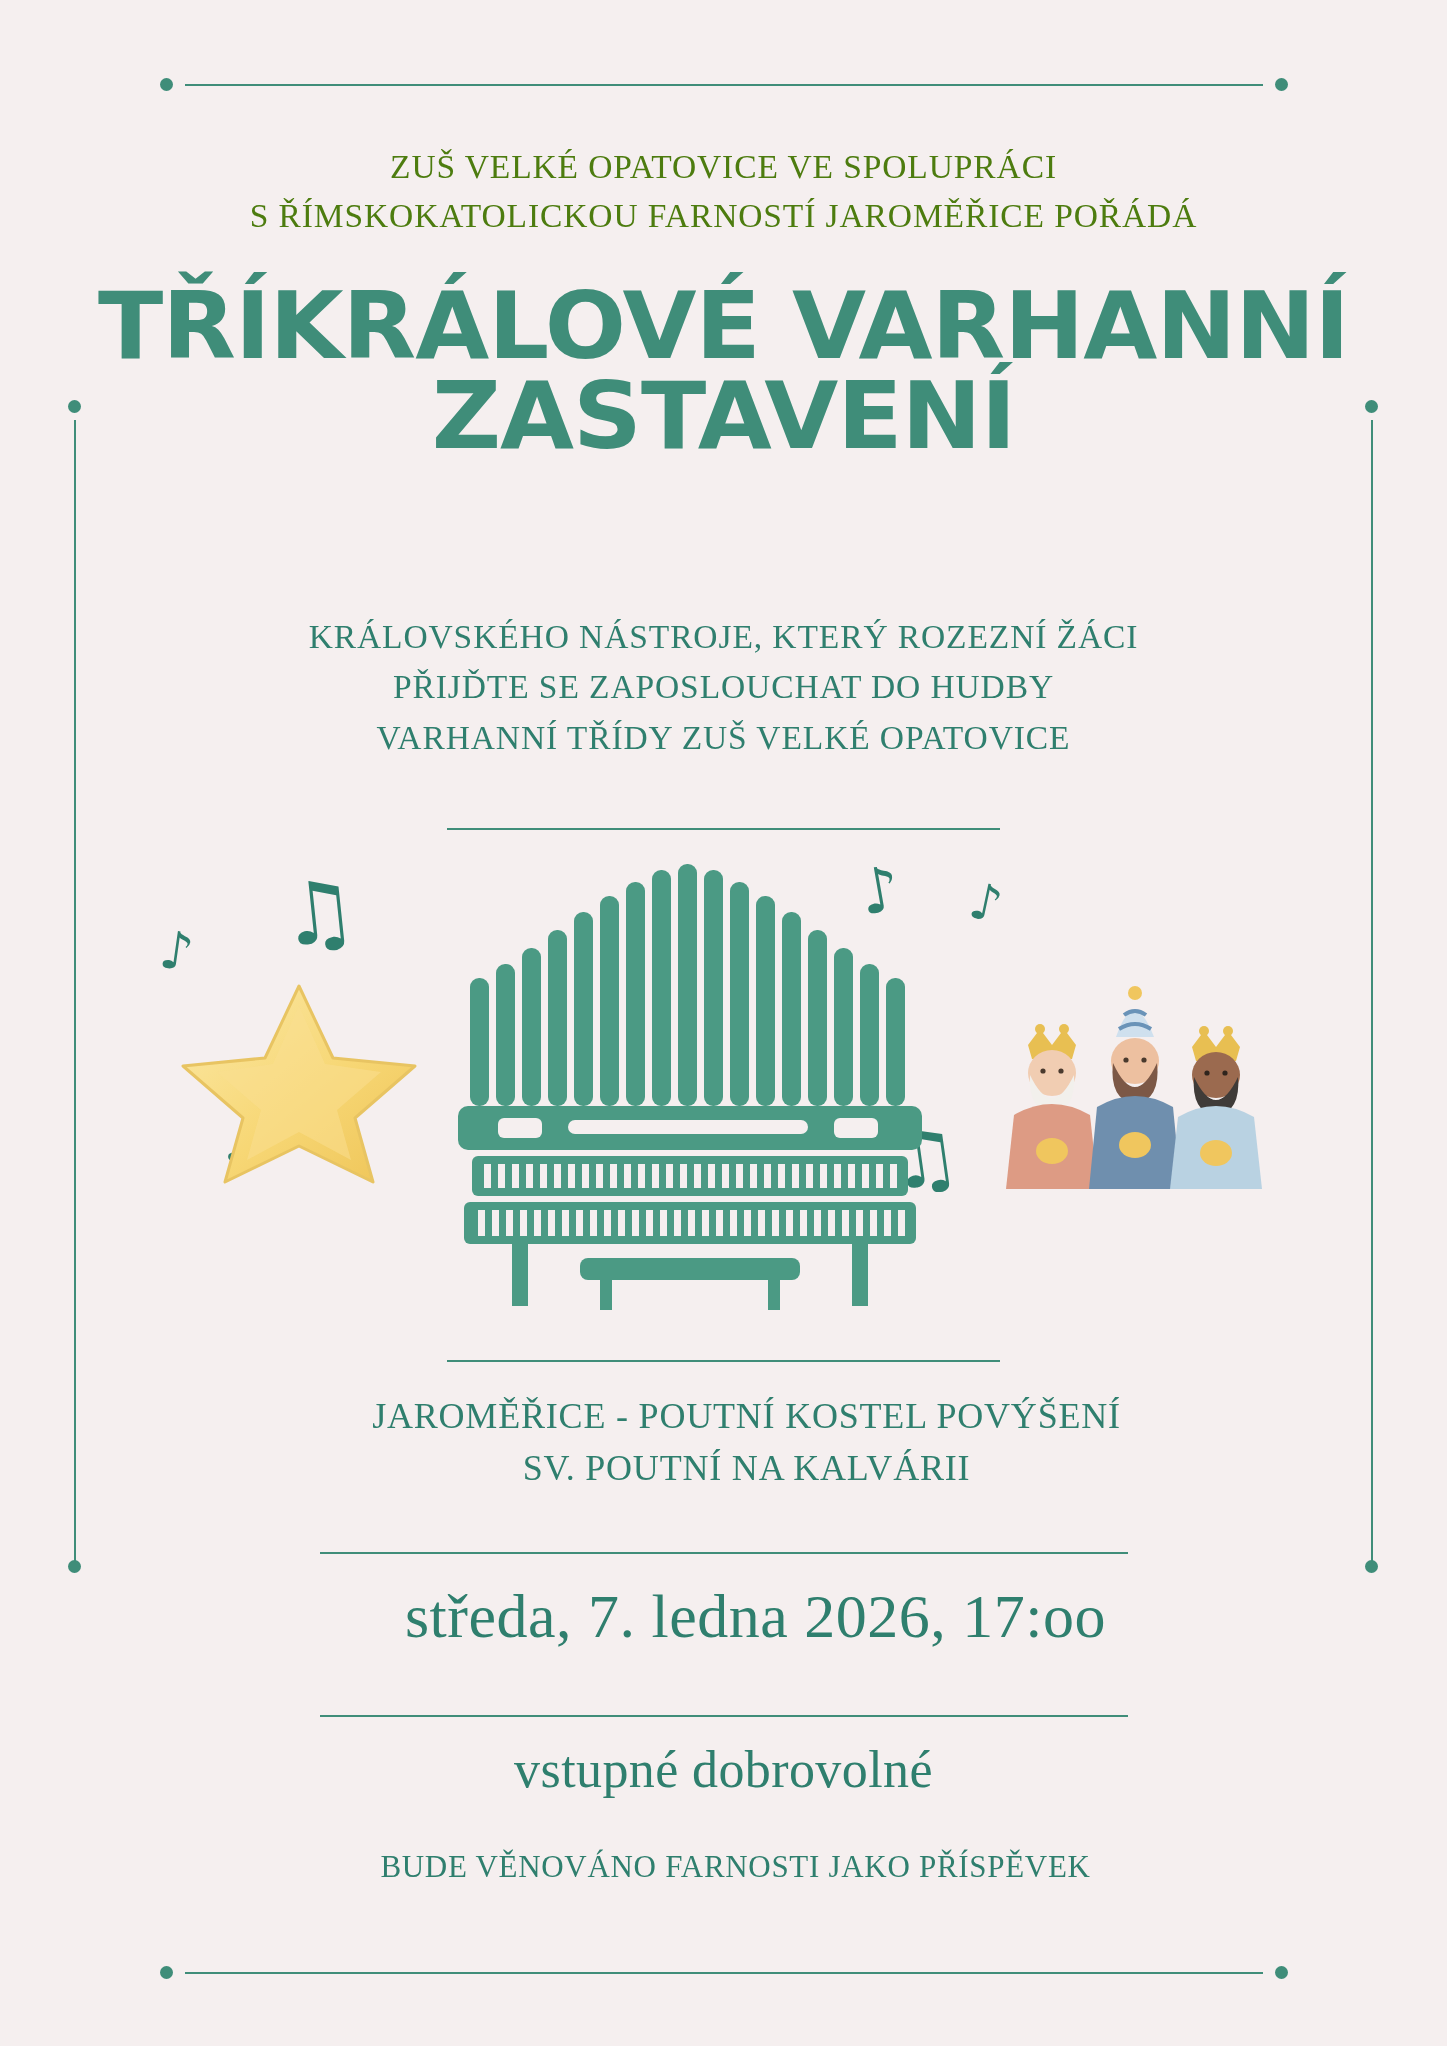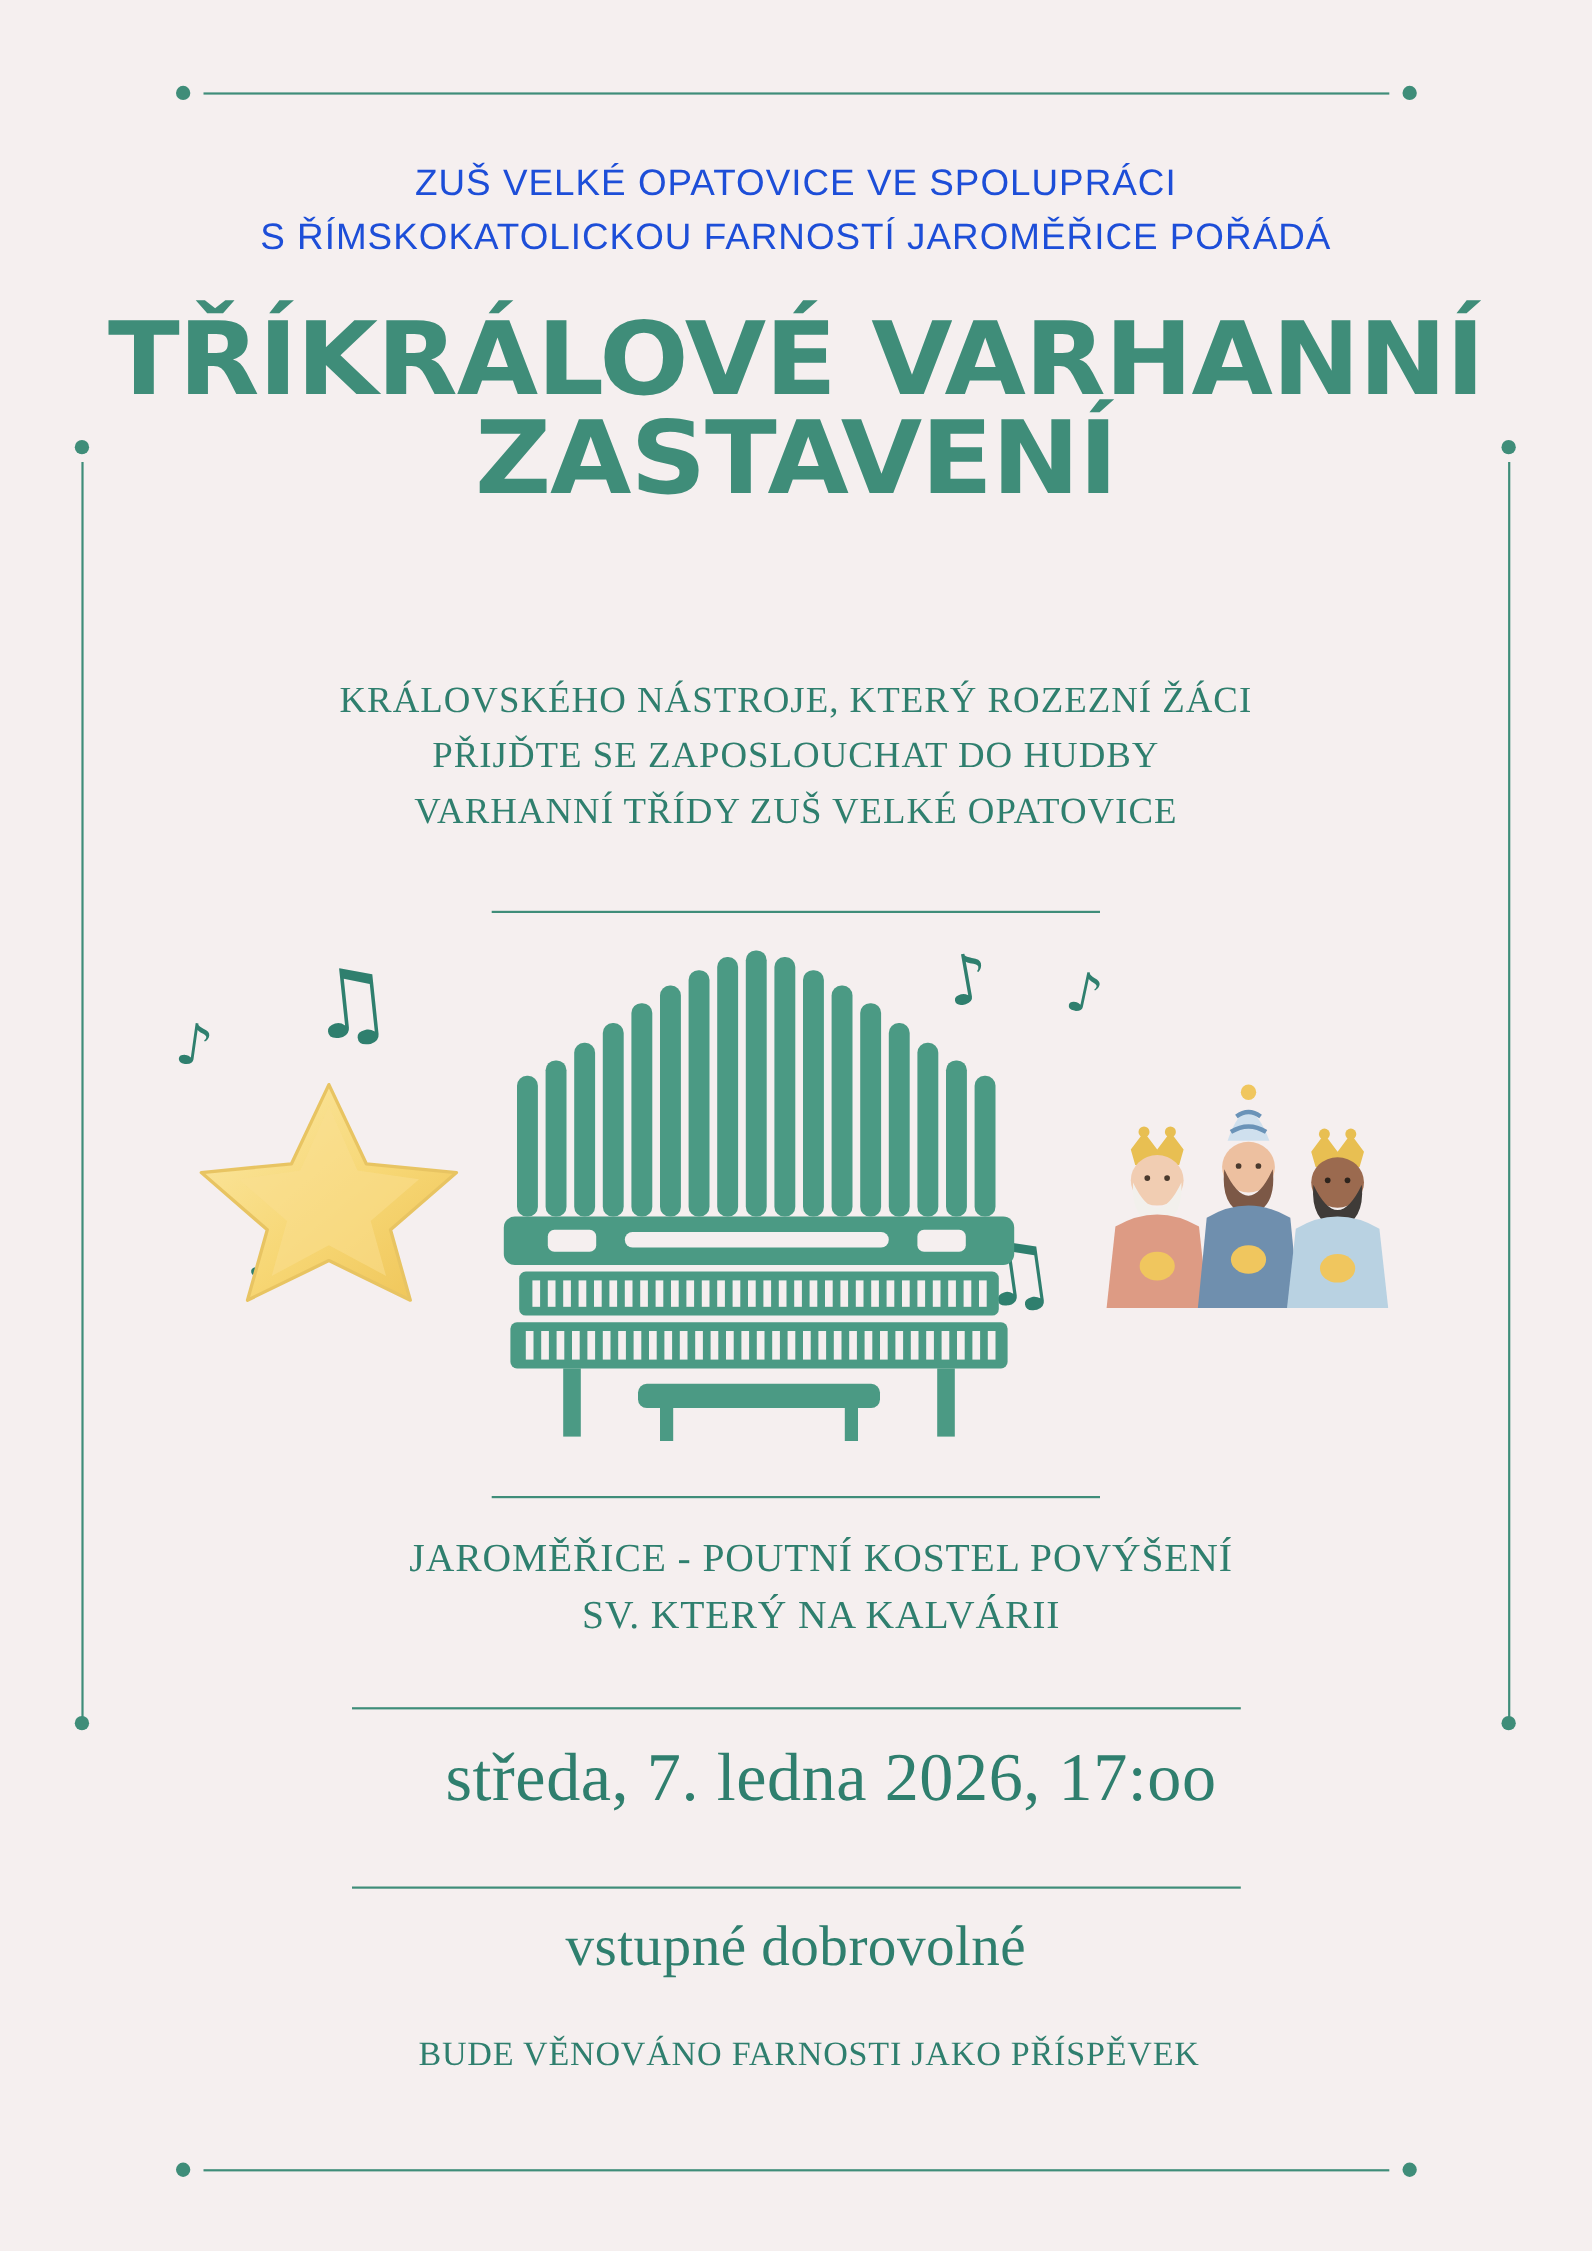--- a/index.html
+++ b/index.html
@@ -75,22 +75,22 @@
     left: 0;
     width: 1447px;
     text-align: center;
   }
 
   .organizer {
     top: 143px;
     font-size: 33.5px;
     letter-spacing: 0.9px;
     line-height: 1.45;
-    color: #1d4ed8;
-    font-family: Liberation Sans, sans-serif;
+    color: #4d7c0f;
+    font-family: Liberation Serif, serif;
   }
   .organizer div { white-space: nowrap; }
 
   .title {
     top: 282px;
     font-family: "DejaVu Sans", sans-serif;
     font-weight: 700;
     font-size: 92px;
     line-height: 0.98;
     letter-spacing: -1px;
@@ -386,21 +386,21 @@
           <ellipse cx="216" cy="178" rx="16" ry="13" fill="#f0c65e"></ellipse>
           <circle cx="207" cy="98" r="2.6" fill="#2e241d"></circle>
             <circle cx="225" cy="98" r="2.6" fill="#2e241d"></circle>
         </g>
       </svg>
     </div>
   </div>
 
   <div class="center venue">
     <div>JAROMĚŘICE - POUTNÍ KOSTEL POVÝŠENÍ</div>
-    <div>SV. KTERÝ NA KALVÁRII</div>
+    <div>SV. POUTNÍ NA KALVÁRII</div>
   </div>
 
   <div class="rule rule-venue"></div>
 
   <div class="center date">středa, 7. ledna 2026, 17:oo</div>
 
   <div class="rule rule-date"></div>
 
   <div class="center entry">vstupné dobrovolné</div>
 

